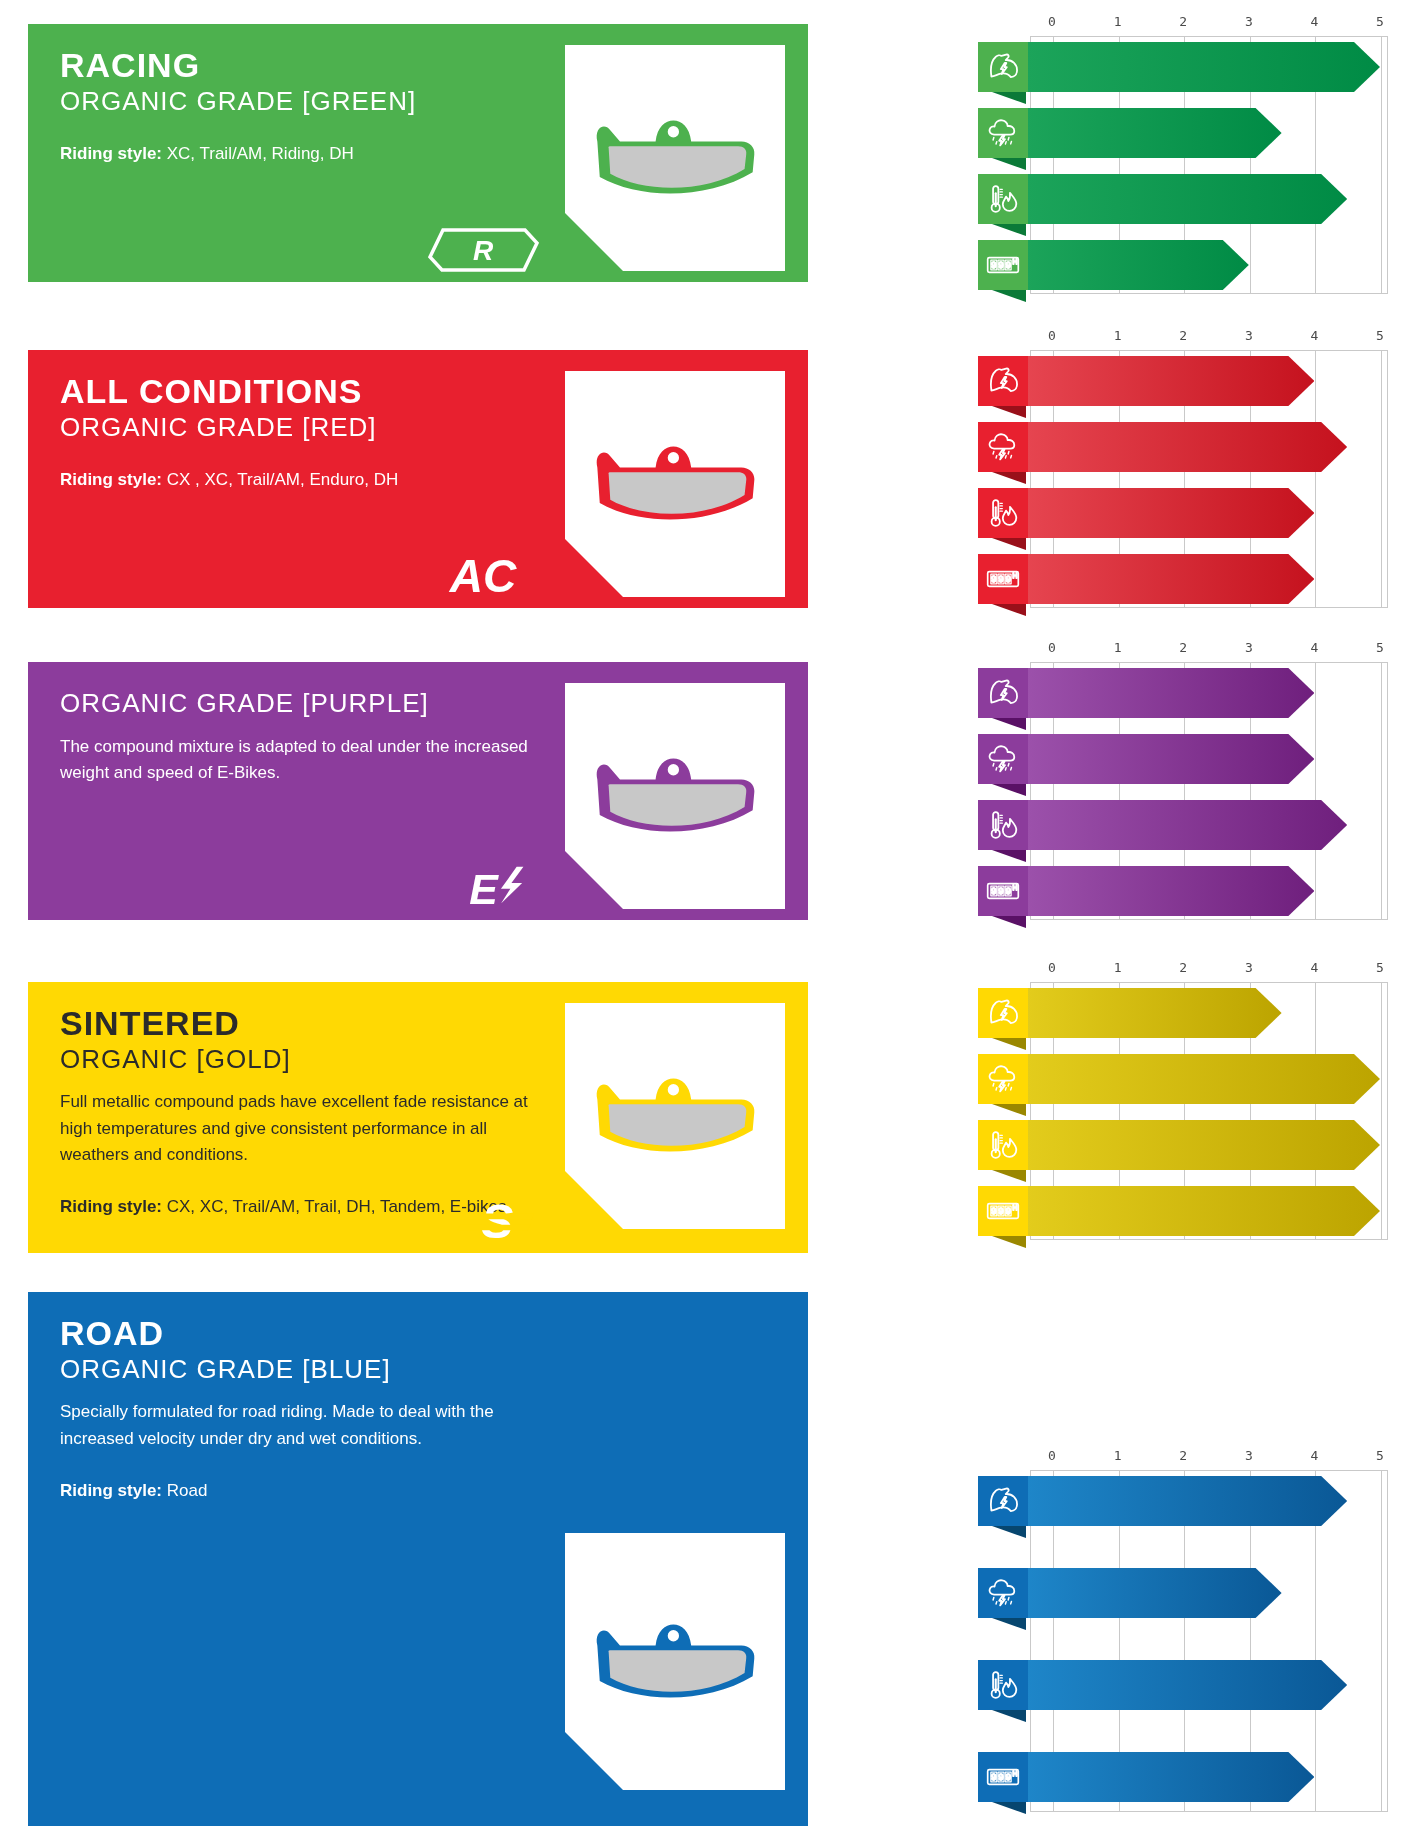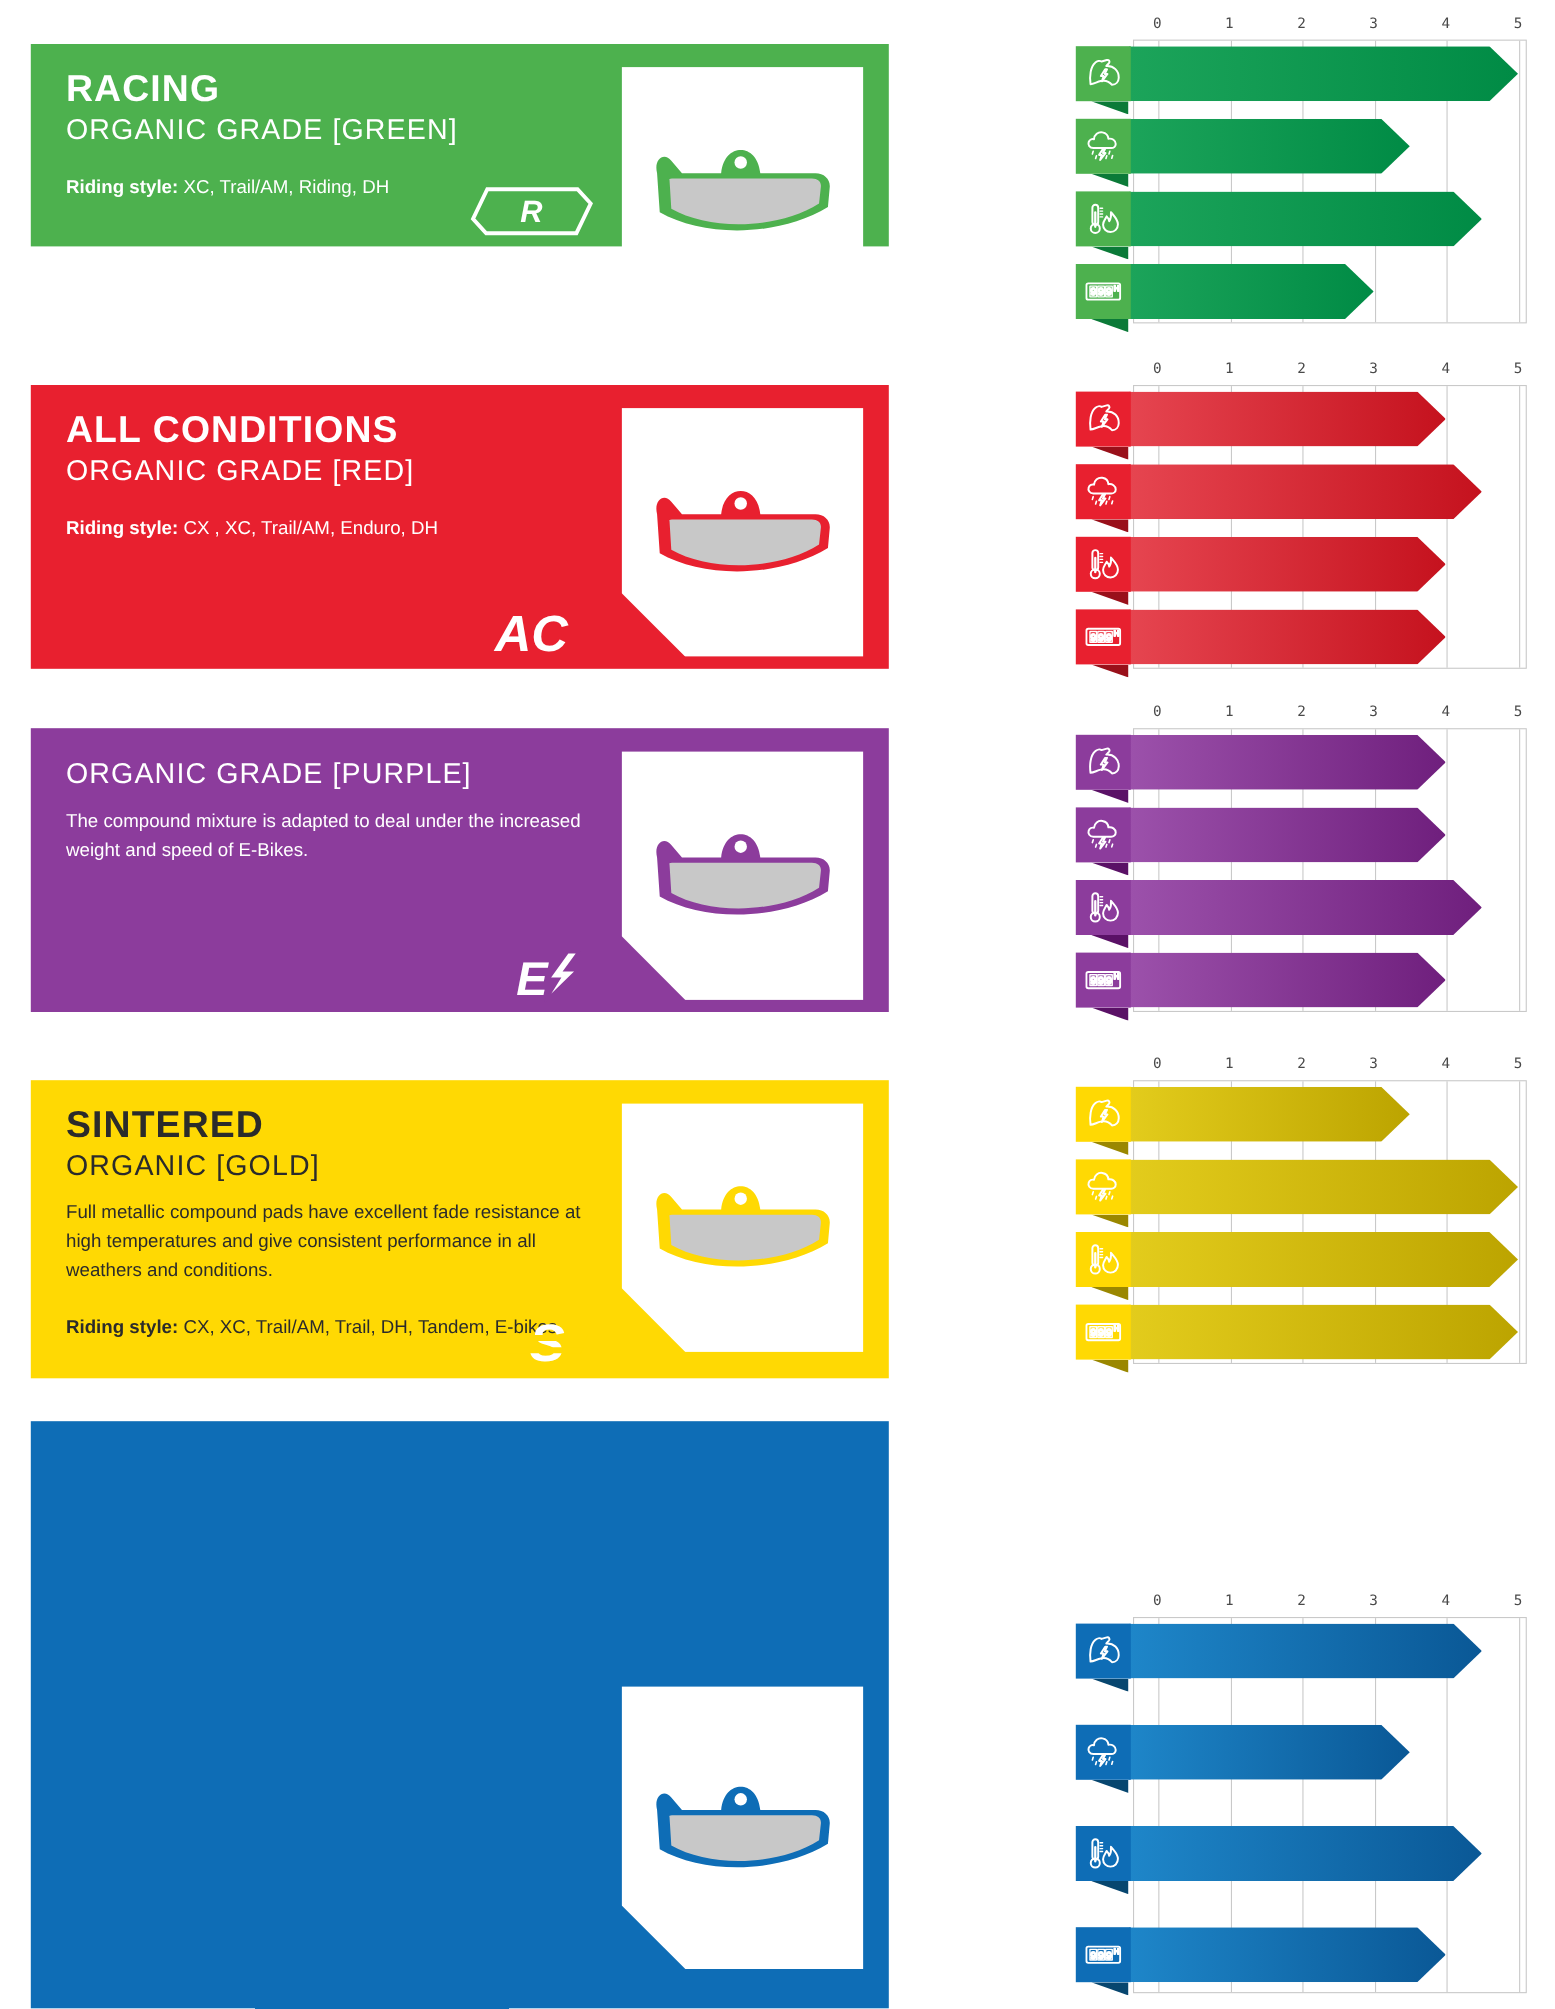--- a/index.html
+++ b/index.html
@@ -55,21 +55,21 @@
       <rect x="20.1" y="13.4" width="5.6" height="9.2" stroke-width="1.2"></rect>
       <text x="9.3" y="21.3" font-size="8.5" text-anchor="middle">9</text>
       <text x="16.1" y="21.3" font-size="8.5" text-anchor="middle">9</text>
       <text x="22.9" y="21.3" font-size="8.5" text-anchor="middle">9</text>
       <text x="29.3" y="17.2" font-size="6.5" text-anchor="middle">H</text>
     </symbol>
   </defs>
 </svg>
 
   <div class="prod" style="--card: #4DB14E; --from: #1CA45A; --to: #008B45; --fold: #0B7A38; --text: #FFFFFF;">
-    <section class="card" style="top: 40px; height: 184px;">
+    <section class="card" style="top: 24px; height: 258px;">
       <div class="card-body">
         <h1 class="title">RACING</h1>
         <h2 class="subtitle">ORGANIC GRADE [GREEN]</h2>
         <p class="riding"><b class="lbl">Riding style:</b> <span>XC, Trail/AM, Riding, DH</span></p>
       </div>
       <div class="logo"><svg viewBox="0 0 116 48">
           <path d="M17,4 H99 L111,17 L98,44 H16 L4,31 Z" fill="none" stroke="#fff" stroke-width="3.5"></path>
           <text x="57" y="34" text-anchor="middle" font-size="28" font-weight="bold" font-style="italic" fill="#fff">R</text>
         </svg></div>
       <div class="panel" style="top: 21px; height: 226px;">
@@ -372,20 +372,26 @@
       <svg class="icon">
             <use href="#i-durability" xlink:href="#i-durability"></use>
           </svg>
     </div>
   </div>
 </div>
   </div>
 
   <div class="prod" style="--card: #0E6DB6; --from: #1E86C9; --to: #0A5896; --fold: #07466F; --text: #FFFFFF;">
     <section class="card" style="top: 1292px; height: 534px;">
+      <div class="card-body">
+        <h1 class="title">ROAD</h1>
+        <h2 class="subtitle">ORGANIC GRADE [BLUE]</h2>
+        <p class="desc">Specially formulated for road riding. Made to deal with the increased velocity under dry and wet conditions.</p>
+        <p class="riding"><b class="lbl">Riding style:</b> <span>Road</span></p>
+      </div>
 
       <div class="panel" style="top: 241px; height: 257px;">
         <svg class="pad" viewBox="0 0 220 140">
           <path class="plate" d="M14,50 C10,34 22,26 30,36 L42,50 L86,50 C88,32 98,24 108,24 C118,24 128,32 130,50 L192,50 C202,50 209,57 208,66 L206,88 C150,122 66,122 17,94 Z" fill="#0E6DB6"></path>
           <circle class="hole" cx="108" cy="38" r="7" fill="#fff"></circle>
           <path class="friction" d="M28,58 C27,56 29,56 33,56 L188,56 C195,56 199,60 198,66 L196,84 C148,114 72,114 30,90 Z" fill="#C8C8C8"></path>
         </svg>
       </div>
     </section>
     <div class="chart" style="top: 1448px; height: 364px;">

